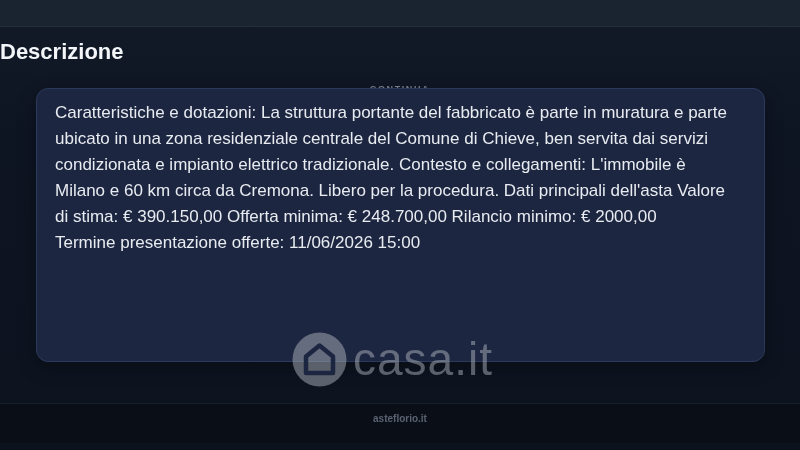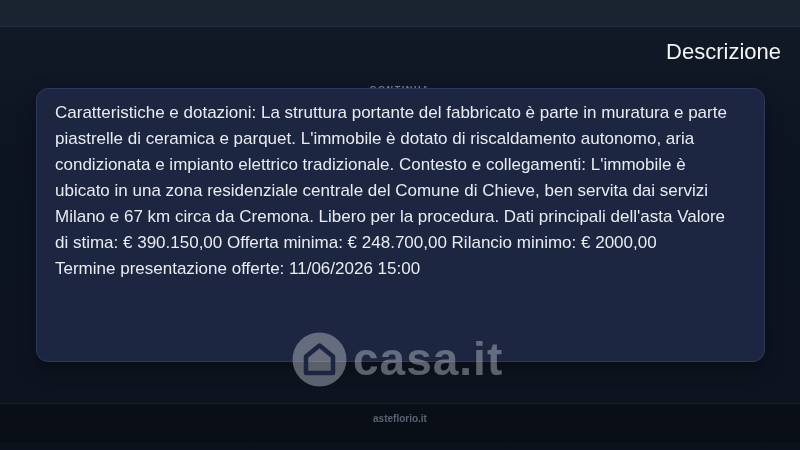--- a/index.html
+++ b/index.html
@@ -11,22 +11,22 @@
     background:linear-gradient(180deg,#121a28 0%, #0e1522 30%, #0d1420 85%, #0c121d 100%);
     font-family:"Liberation Sans", sans-serif;
   }
   .top-band{
     position:absolute;left:0;top:0;width:800px;height:27px;
     background:#1a2330;
     border-bottom:1px solid rgba(40,52,72,0.6);
   }
   .slide-title{
     position:absolute;left:0;top:40px;width:781px;
-    text-align:right;
-    font-size:22px;line-height:24px;font-weight:normal;
+    text-align:left;
+    font-size:22px;line-height:24px;font-weight:bold;
     color:#f3f5f8;
   }
   .slide-subtitle{
     position:absolute;left:0;top:84px;width:800px;
     text-align:center;
     font-size:9px;line-height:11px;font-weight:bold;
     letter-spacing:1.6px;
     color:#7d8694;
     text-transform:uppercase;
   }
@@ -47,21 +47,21 @@
   .desc-line{white-space:nowrap;}
   .watermark{
     position:absolute;left:292px;top:332px;
     z-index:1;
     display:flex;align-items:flex-start;
     pointer-events:none;
   }
   .wm-icon{width:55px;height:55px;display:block;}
   .wm-text{
     margin-left:6px;
-    font-size:46px;line-height:55px;font-weight:bold;
+    font-size:46px;line-height:55px;font-weight:normal;
     letter-spacing:1px;
     color:rgba(172,178,188,0.5);
   }
   .bottom-band{
     position:absolute;left:0;top:403px;width:800px;height:40px;
     background:#0a0e17;
     border-top:1px solid rgba(26,34,48,0.8);
   }
   .footer-site{
     position:absolute;left:0;top:9px;width:800px;
@@ -76,24 +76,23 @@
 <div class="stage">
 
   <div class="top-band"></div>
 
   <div class="slide-title">Descrizione</div>
   <div class="slide-subtitle">CONTINUA</div>
 
   <div class="desc-card">
     <div class="desc-text">
       <div class="desc-line">Caratteristiche e dotazioni: La struttura portante del fabbricato è parte in muratura e parte</div>
-      <div class="desc-line">piastrelle di ceramica e parquet. L'immobile è dotato di riscaldamento autonomo, aria</div>
+      <div class="desc-line">ubicato in una zona residenziale centrale del Comune di Chieve, ben servita dai servizi</div>
       <div class="desc-line">condizionata e impianto elettrico tradizionale. Contesto e collegamenti: L'immobile è</div>
-      <div class="desc-line">ubicato in una zona residenziale centrale del Comune di Chieve, ben servita dai servizi</div>
-      <div class="desc-line">Milano e 67 km circa da Cremona. Libero per la procedura. Dati principali dell'asta Valore</div>
+      <div class="desc-line">Milano e 60 km circa da Cremona. Libero per la procedura. Dati principali dell'asta Valore</div>
       <div class="desc-line">di stima: € 390.150,00 Offerta minima: € 248.700,00 Rilancio minimo: € 2000,00</div>
       <div class="desc-line">Termine presentazione offerte: 11/06/2026 15:00</div>
     </div>
   </div>
 
   <div class="watermark">
     <svg class="wm-icon" viewBox="0 0 55 55" xmlns="http://www.w3.org/2000/svg">
       <circle cx="27.5" cy="27.5" r="27" fill="rgba(172,178,188,0.5)"></circle>
       <path d="M27.5 13.5 L41 24.5 L41 41 L14 41 L14 24.5 Z" fill="none" stroke="#1c2641" stroke-width="4.5" stroke-linejoin="round" stroke-linecap="round"></path>
     </svg>

